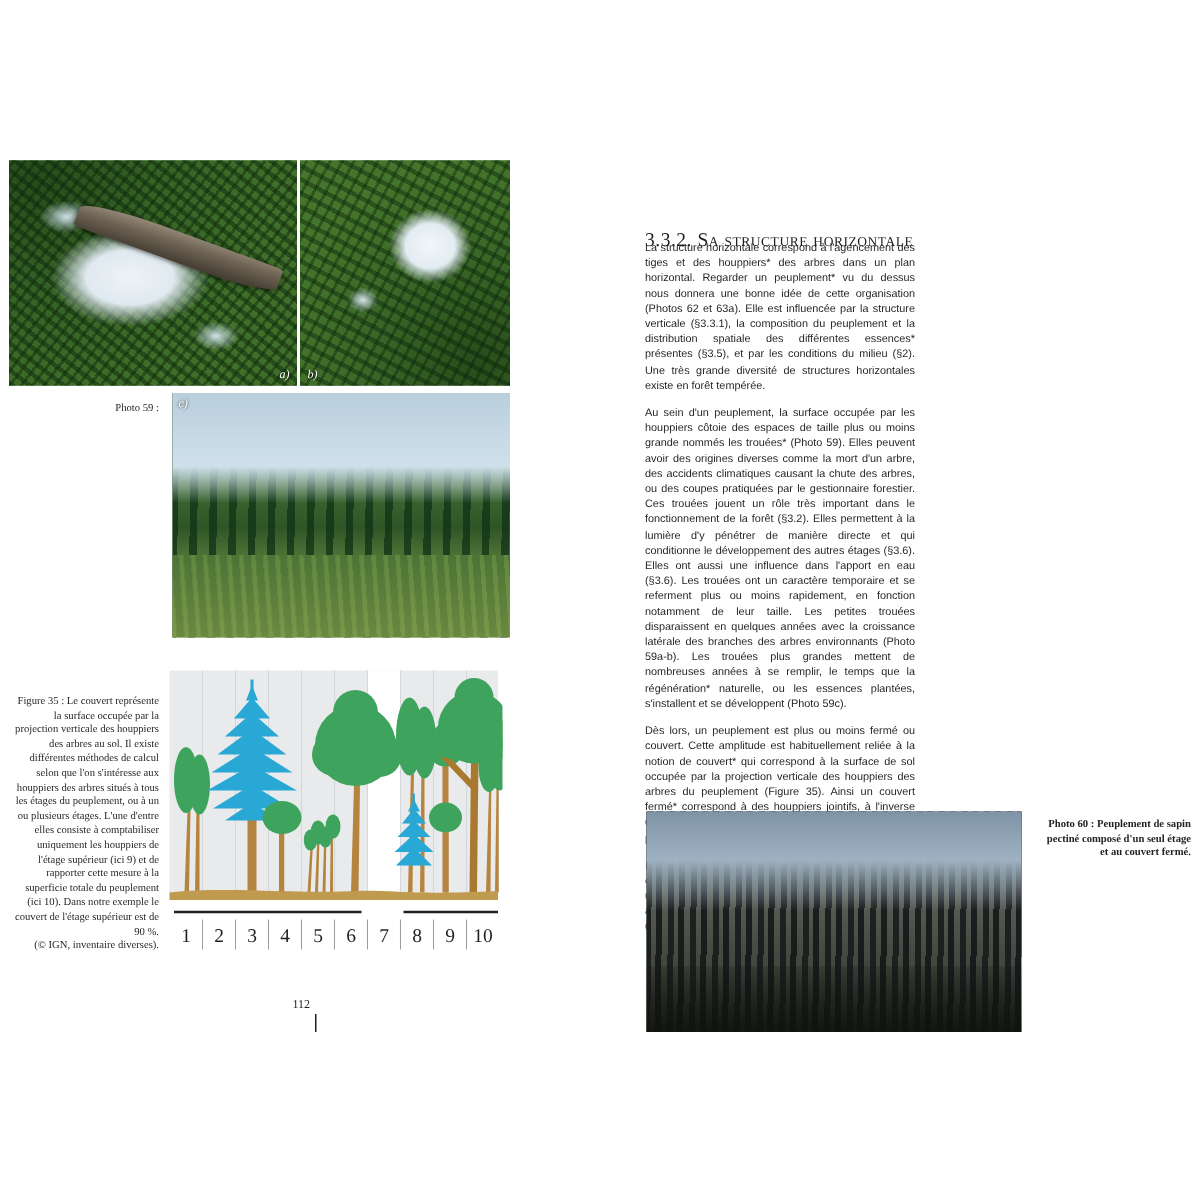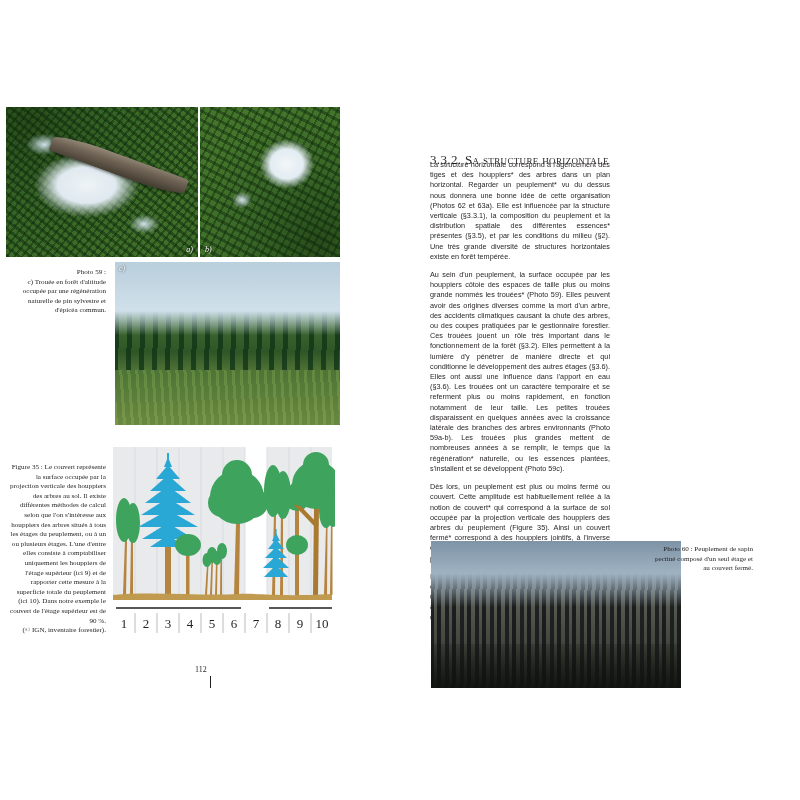--- a/index.html
+++ b/index.html
@@ -125,26 +125,25 @@
   <div class="photo canopy2" style="left:200px;top:107px;width:140px;height:150px;">
     <div class="lbl" style="left:5px;bottom:3px;">b)</div>
   </div>
 
   <div class="photo stand" style="left:115px;top:262px;width:225px;height:163px;">
     <div class="lbl" style="left:4px;top:2px;">c)</div>
   </div>
 
   <div class="caption" style="left:8px;top:268px;width:98px;">
     <p>Photo 59 :</p>
-    <p>c) Trouée en forêt d'altitude occupée par une régénération naturelle de pin sylvestre et d'épicéa commun.</p>
   </div>
 
   <div class="caption" style="left:8px;top:440px;width:98px;margin-top:23px;">
     <p>Figure 35 : Le couvert représente la surface occupée par la projection verticale des houppiers des arbres au sol. Il existe différentes méthodes de calcul selon que l'on s'intéresse aux houppiers des arbres situés à tous les étages du peuplement, ou à un ou plusieurs étages. L'une d'entre elles consiste à comptabiliser uniquement les houppiers de l'étage supérieur (ici 9) et de rapporter cette mesure à la superficie totale du peuplement (ici 10). Dans notre exemple le couvert de l'étage supérieur est de 90 %.</p>
-    <p>(© IGN, inventaire forestier).</p>
+    <p>(© IGN, inventaire diverses).</p>
   </div>
 
   <div class="fig" style="left:110px;top:445px;width:225px;height:195px;">
     <svg viewBox="0 0 225 195" width="225" height="195">
 
       <rect x="3" y="2" width="219" height="152" fill="#e9eaec"></rect>
       <rect x="135" y="2" width="22" height="152" fill="#ffffff"></rect>
 
       <g stroke="#d3d6da" stroke-width="0.7">
         <line x1="25" y1="2" x2="25" y2="154"></line>
@@ -285,15 +284,15 @@
 
   <div class="body-col" style="left:430px;top:160px;width:180px;">
     <p>La structure horizontale correspond à l'agencement des tiges et des houppiers* des arbres dans un plan horizontal. Regarder un peuplement* vu du dessus nous donnera une bonne idée de cette organisation (Photos 62 et 63a). Elle est influencée par la structure verticale (§3.3.1), la composition du peuplement et la distribution spatiale des différentes essences* présentes (§3.5), et par les conditions du milieu (§2). Une très grande diversité de structures horizontales existe en forêt tempérée.</p>
     <p>Au sein d'un peuplement, la surface occupée par les houppiers côtoie des espaces de taille plus ou moins grande nommés les trouées* (Photo 59). Elles peuvent avoir des origines diverses comme la mort d'un arbre, des accidents climatiques causant la chute des arbres, ou des coupes pratiquées par le gestionnaire forestier. Ces trouées jouent un rôle très important dans le fonctionnement de la forêt (§3.2). Elles permettent à la lumière d'y pénétrer de manière directe et qui conditionne le développement des autres étages (§3.6). Elles ont aussi une influence dans l'apport en eau (§3.6). Les trouées ont un caractère temporaire et se referment plus ou moins rapidement, en fonction notamment de leur taille. Les petites trouées disparaissent en quelques années avec la croissance latérale des branches des arbres environnants (Photo 59a-b). Les trouées plus grandes mettent de nombreuses années à se remplir, le temps que la régénération* naturelle, ou les essences plantées, s'installent et se développent (Photo 59c).</p>
     <p>Dès lors, un peuplement est plus ou moins fermé ou couvert. Cette amplitude est habituellement reliée à la notion de couvert* qui correspond à la surface de sol occupée par la projection verticale des houppiers des arbres du peuplement (Figure 35). Ainsi un couvert fermé* correspond à des houppiers jointifs, à l'inverse d'un couvert ouvert* où les houppiers ne se touchent pas. Entre les deux, les possibilités sont multiples.</p>
     <p>Illustrons cela avec plusieurs exemples en lien avec le chapitre 3.3.1. Le cas du peuplement dense avec un unique étage (Figure 33) correspond à un peuplement au couvert fermé dont les houppiers se touchent (Photo 60). Au sein de cet étage, où les arbres sont de taille</p>
   </div>
 
   <div class="photo spruce" style="left:431px;top:541px;width:250px;height:147px;"></div>
 
-  <div class="caption" style="left:653px;top:545px;width:100px;">Photo 60 : Peuplement de sapin pectiné composé d'un seul étage et au couvert fermé.</div>
+  <div class="caption" style="left:694px;top:545px;width:100px;font-weight:bold;">Photo 60 : Peuplement de sapin pectiné composé d'un seul étage et au couvert fermé.</div>
 
 </div>
 
 </body></html>

